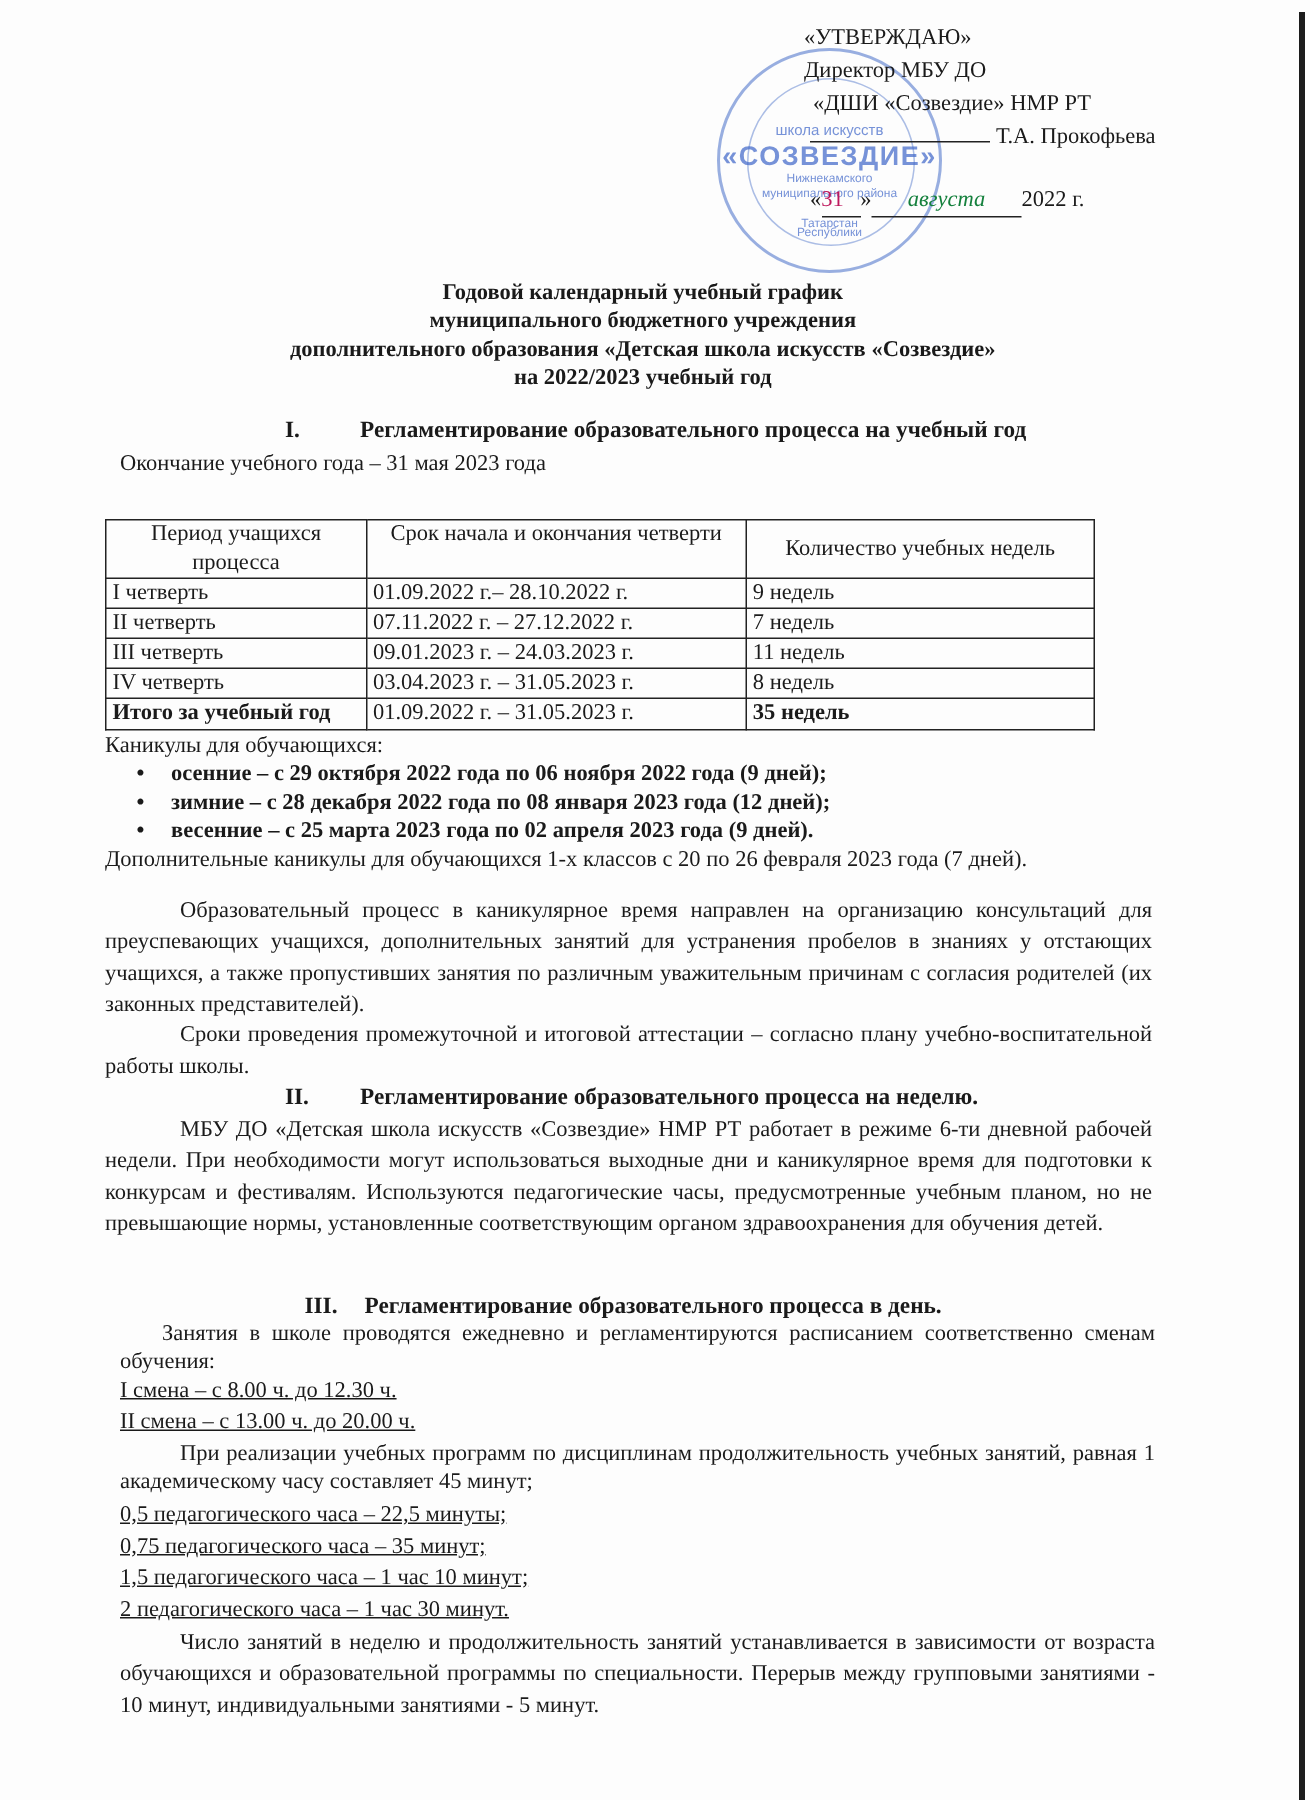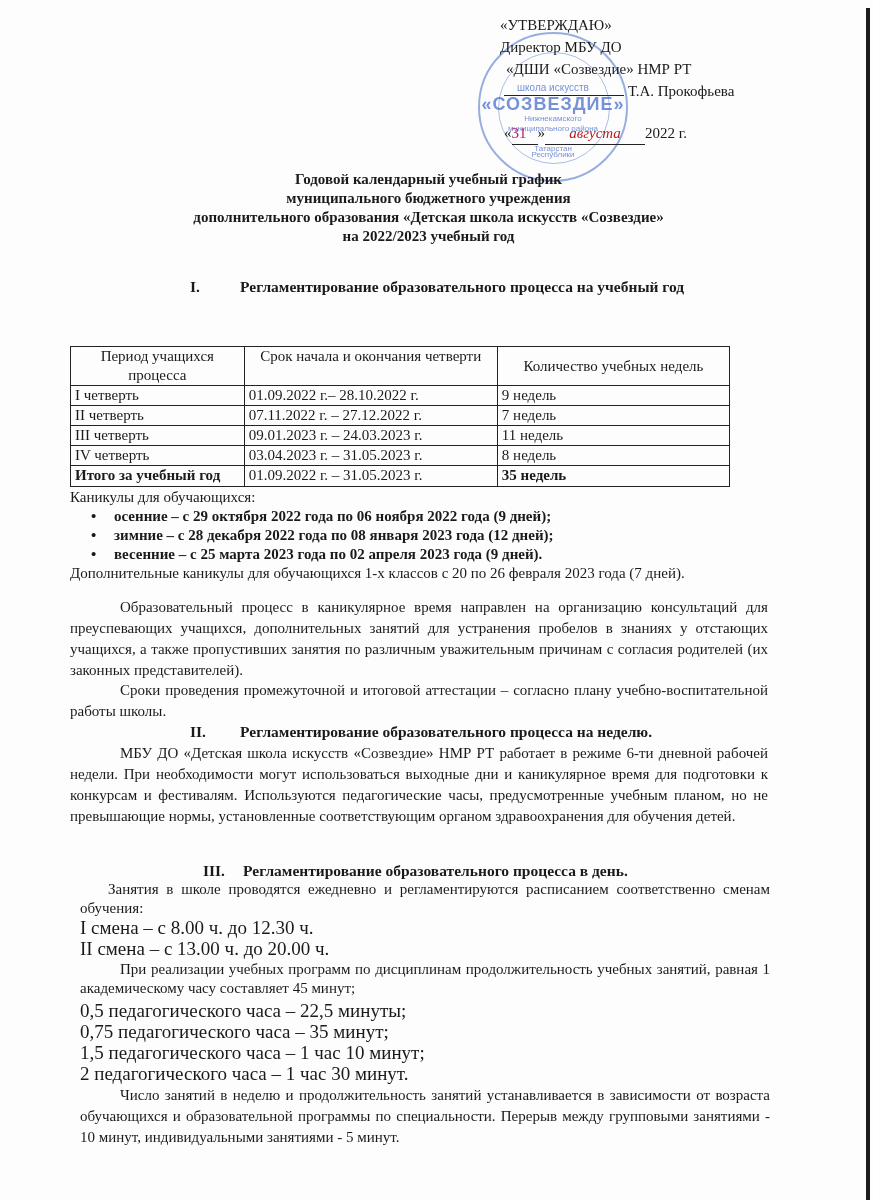--- a/index.html
+++ b/index.html
@@ -2,46 +2,46 @@
 <html><head>
 <meta charset="utf-8">
 <style>
   html, body { margin: 0; padding: 0; }
   body {
     width: 873px; height: 1200px; background: #fdfdfd; position: relative; overflow: hidden;
     font-family: "Liberation Serif", "DejaVu Serif", serif; color: #1a1a1a;
   }
   .edge { position: absolute; left: 866px; top: 8px; width: 4px; height: 1192px; background: #1c1c1c; }
   .approve { position: absolute; left: 500px; top: 14px; font-size: 15px; line-height: 22px; }
-  .approve div { white-space: nowrap; }
+  .approve div { white-space: nowrap; margin-left: 36px; }
   .approve .l1 { padding-left: 0; }
   .approve .l2 { padding-left: 0; }
   .approve .l3 { padding-left: 6px; }
   .approve .l4 { padding-left: 4px; }
   .approve .l4 .sig { display:inline-block; width: 120px; border-bottom: 1px solid #222; margin-right: 4px; height: 14px; }
   .approve .l5 { padding-left: 4px; margin-top: 20px; }
   .approve .l5 .day { display:inline-block; width: 26px; border-bottom:1px solid #222; text-align:left; color:#be185d; }
-  .approve .l5 .month { display:inline-block; width: 100px; border-bottom:1px solid #222; color:#b91c1c; font-style: italic; text-align:center; }
+  .approve .l5 .month { display:inline-block; width: 100px; border-bottom:1px solid #222; color:#15803d; font-style: italic; text-align:center; }
   .stamp {
     position: absolute; left: 478px; top: 32px; width: 150px; height: 150px; border-radius: 50%;
     border: 2px solid rgba(70,110,200,0.55); box-sizing: border-box;
   }
   .stamp::after {
     content: ""; position: absolute; left: 18px; top: 18px; width: 110px; height: 110px; border-radius: 50%;
     border: 1.5px solid rgba(70,110,200,0.45);
   }
   .stamp .st { position: absolute; width: 100%; text-align: center; color: rgba(60,100,200,0.7); font-family: "Liberation Sans", sans-serif; }
   .stamp .s1 { top: 48px; font-size: 10px; }
   .stamp .s2 { top: 60px; font-size: 18px; font-weight: bold; letter-spacing: 1px; }
   .stamp .s3 { top: 80px; font-size: 8px; }
   .stamp .s4 { top: 90px; font-size: 8px; }
   .stamp .s5 { top: 116px; font-size: 8px; }
   .stamp .s6 { top: 110px; font-size: 8px; }
 
-  .title { position: absolute; left: 0; width: 857px; top: 170px; text-align: center; font-weight: bold; font-size: 15px; line-height: 19px; }
+  .title { position: absolute; left: 0; width: 857px; top: 186px; text-align: center; font-weight: bold; font-size: 15px; line-height: 19px; }
   .sec { position: absolute; font-weight: bold; font-size: 15.5px; white-space: nowrap; }
   .sec .num { display: inline-block; width: 50px; }
   .sec1 { left: 190px; top: 278px; }
   .sec2 { left: 190px; top: 723px; }
   .sec3 { left: 203px; top: 862px; }
 
   .p { position: absolute; font-size: 15px; line-height: 21px; }
   .just { text-align: justify; text-align-last: left; }
   .start { left: 80px; top: 300px; line-height: 19px; }
   table.grid { position: absolute; left: 70px; top: 346px; border-collapse: collapse; font-size: 15px; width: 660px; }
@@ -53,21 +53,21 @@
   table.grid tr.last td { height: 20px; }
 
   .holidays { left: 70px; top: 488px; line-height: 19px; }
   .holidays ul { margin: 0; padding-left: 44px; }
   .holidays li { list-style: none; position: relative; font-weight: bold; }
   .holidays li::before { content: "•"; position: absolute; left: -23px; }
   .para1 { left: 70px; top: 597px; width: 698px; text-indent: 50px; }
   .para2 { left: 70px; top: 680px; width: 698px; text-indent: 50px; }
   .para3 { left: 70px; top: 743px; width: 698px; text-indent: 50px; }
   .para4 { left: 80px; top: 880px; width: 690px; text-indent: 28px; line-height: 19px; }
-  .lines { left: 80px; font-size: 19px; line-height: 21px; }
+  .lines { left: 80px; font-size: 15px; line-height: 21px; text-decoration: underline; }
   .shifts { top: 917px; }
   .para5 { left: 80px; top: 960px; width: 690px; text-indent: 40px; line-height: 19px; }
   .durations { top: 1000px; }
   .para6 { left: 80px; top: 1085px; width: 690px; text-indent: 40px; line-height: 21px; }
 </style>
 </head>
 <body>
 
 <div class="edge"></div>
 
@@ -91,20 +91,21 @@
 <div class="title">
   <div>Годовой календарный учебный график</div>
   <div>муниципального бюджетного учреждения</div>
   <div>дополнительного образования «Детская школа искусств «Созвездие»</div>
   <div>на 2022/2023 учебный год</div>
 </div>
 
 <div class="sec sec1"><span class="num">I.</span><span>Регламентирование  образовательного процесса  на учебный год</span></div>
 
 <div class="p start">
+  <div>Окончание учебного года – 31 мая 2023 года</div>
 </div>
 
 <table class="grid">
   <tbody>
       <tr>
     <th class="col1">Период  учащихся процесса</th>
     <th class="col2">Срок начала и окончания четверти</th>
     <th class="col3 c3">Количество учебных недель</th>
   </tr>
   <tr>

